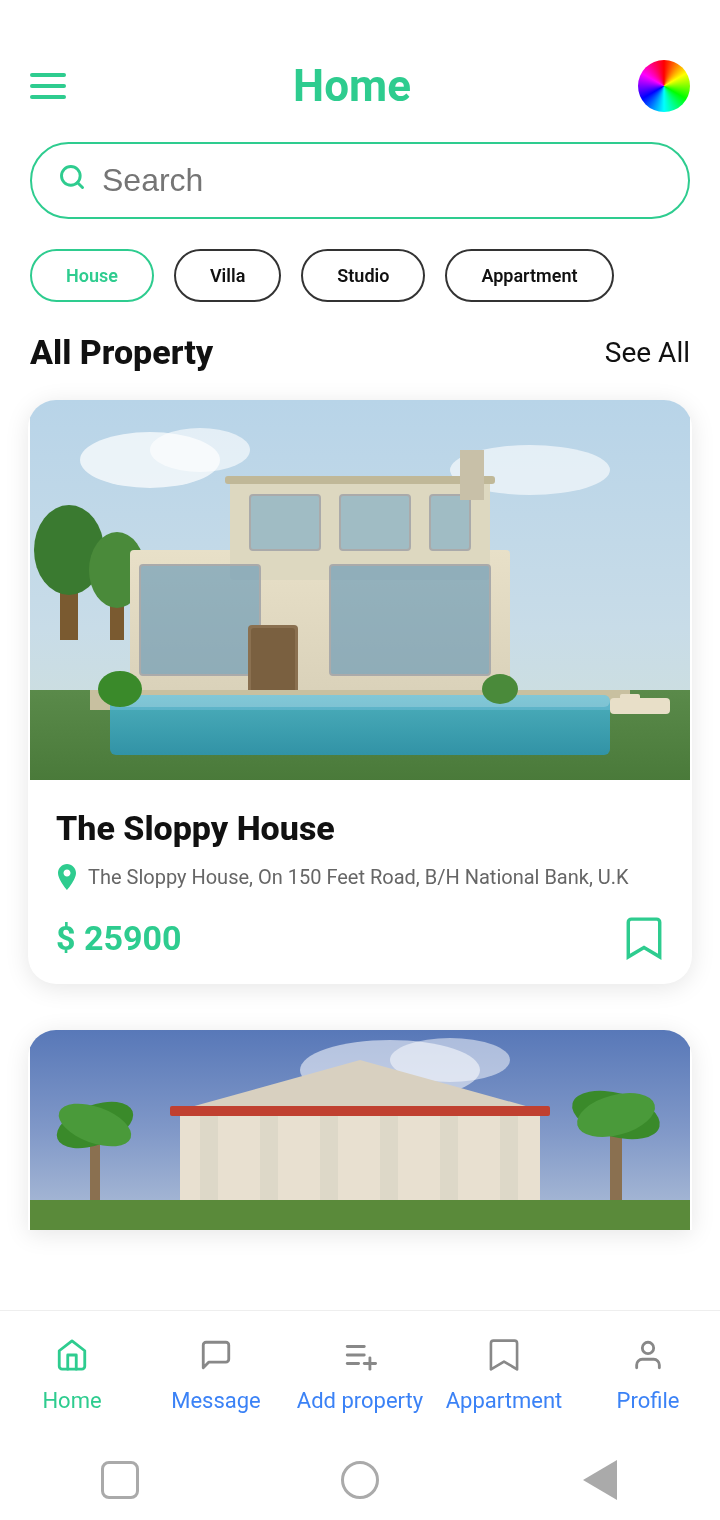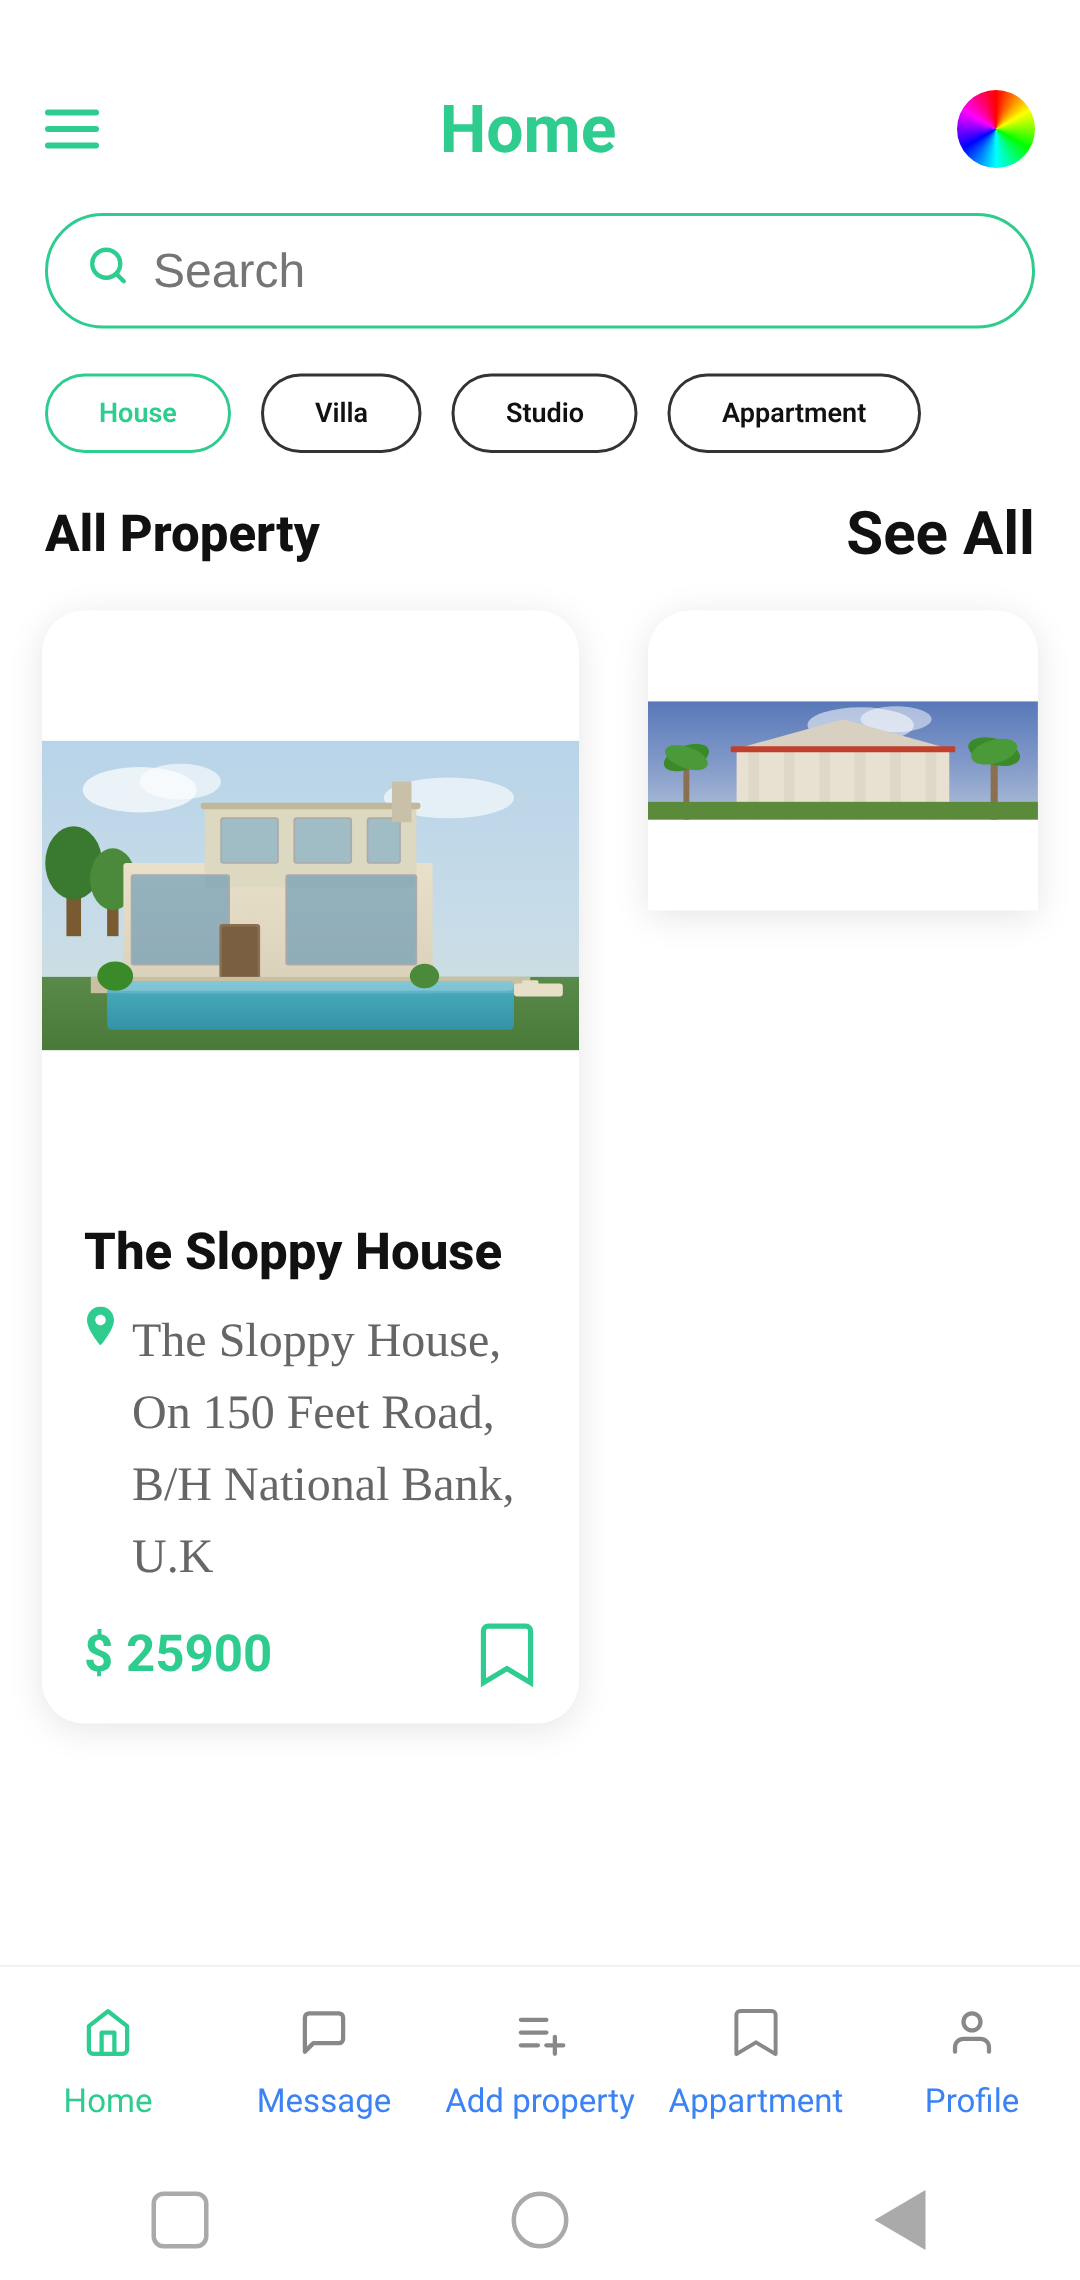--- a/index.html
+++ b/index.html
@@ -102,30 +102,31 @@
       justify-content: space-between;
       padding: 0 30px 28px;
       text-align: right;
     }
     .section-title {
       font-size: 34px;
       font-weight: 800;
       color: #111;
     }
     .see-all {
-      font-size: 40px;
-      font-weight: 700;
+      font-size: 28px;
+      font-weight: 400;
       color: #111;
       cursor: pointer;
     }
 
     
     .cards-container {
       padding: 0 28px;
       display: flex;
+      flex-direction: column;
       gap: 46px;
     }
 
     .property-card {
       background: #fff;
       border-radius: 28px;
       box-shadow: 0 4px 24px rgba(0,0,0,0.1);
       overflow: hidden;
       cursor: pointer;
     }
@@ -152,24 +153,23 @@
       gap: 10px;
       margin-bottom: 20px;
     }
     .location-icon {
       color: #2ecc8f;
       font-size: 24px;
       margin-top: 2px;
       flex-shrink: 0;
     }
     .address-text {
-      font-size: 32px;
+      font-size: 20px;
       color: #666;
       line-height: 1.5;
-      font-family: Liberation Serif, serif;
     }
     .card-footer {
       display: flex;
       align-items: center;
       justify-content: space-between;
     }
     .price {
       font-size: 34px;
       font-weight: 700;
       color: #2ecc8f;

